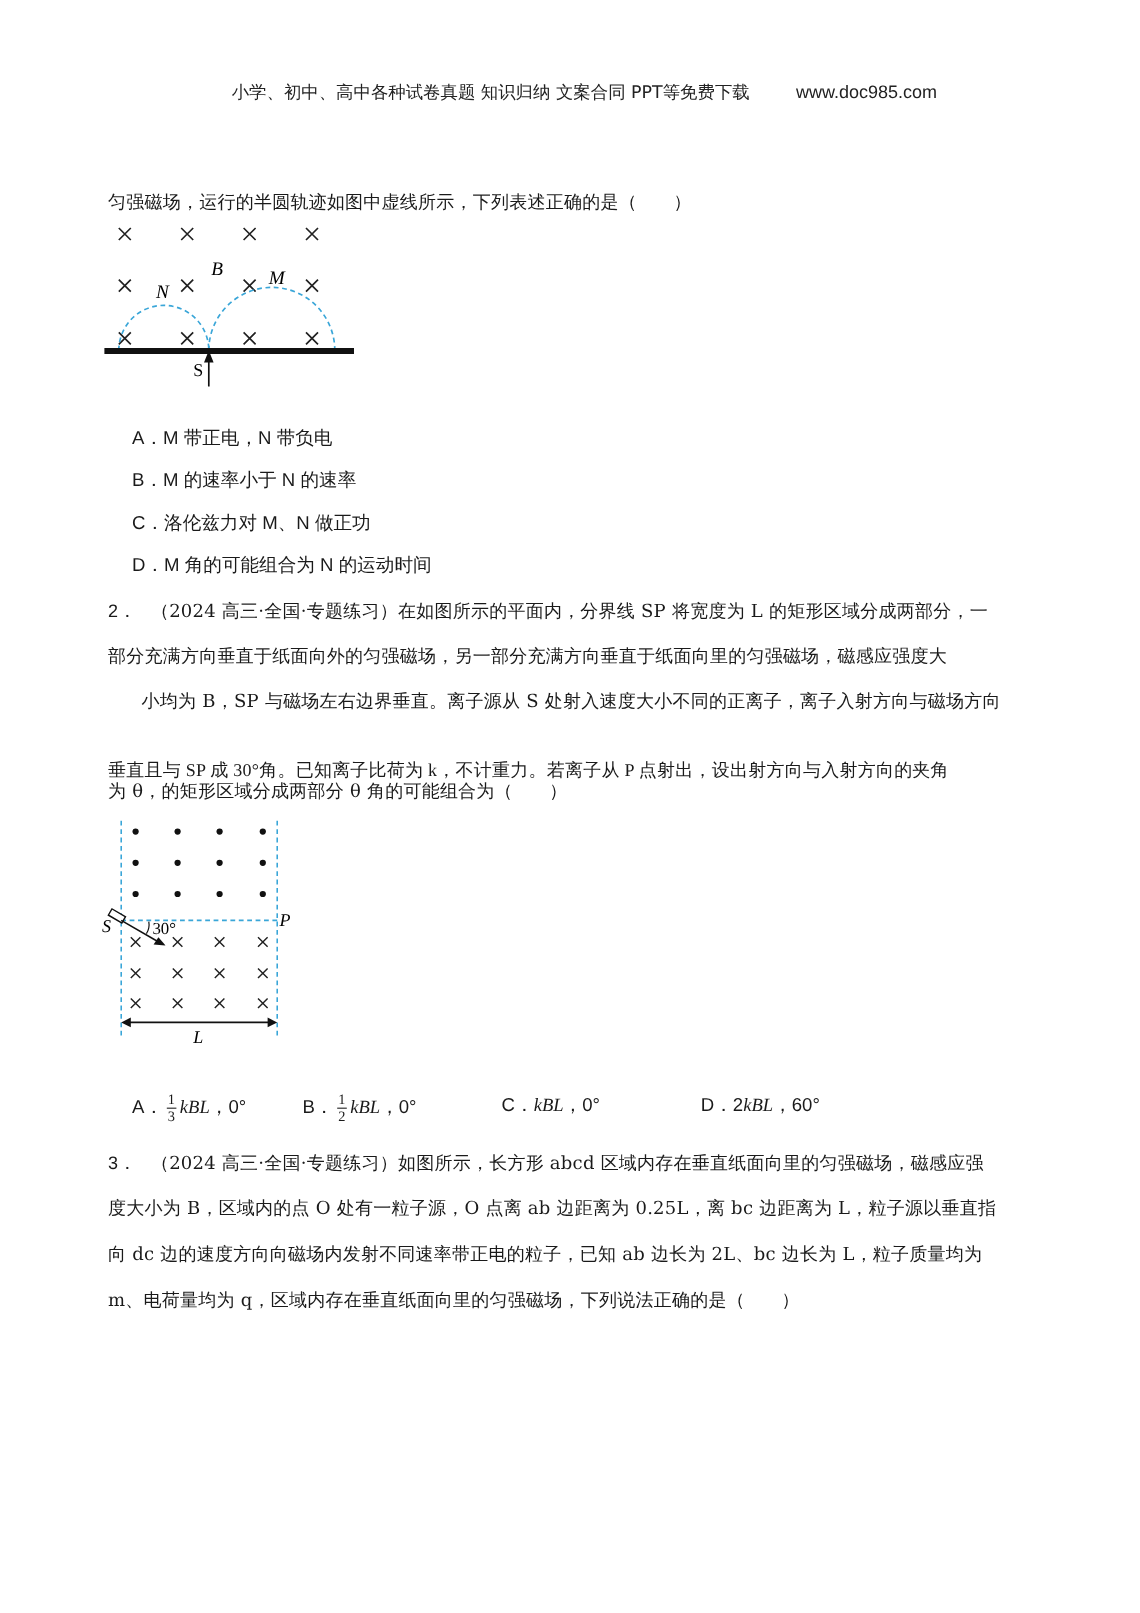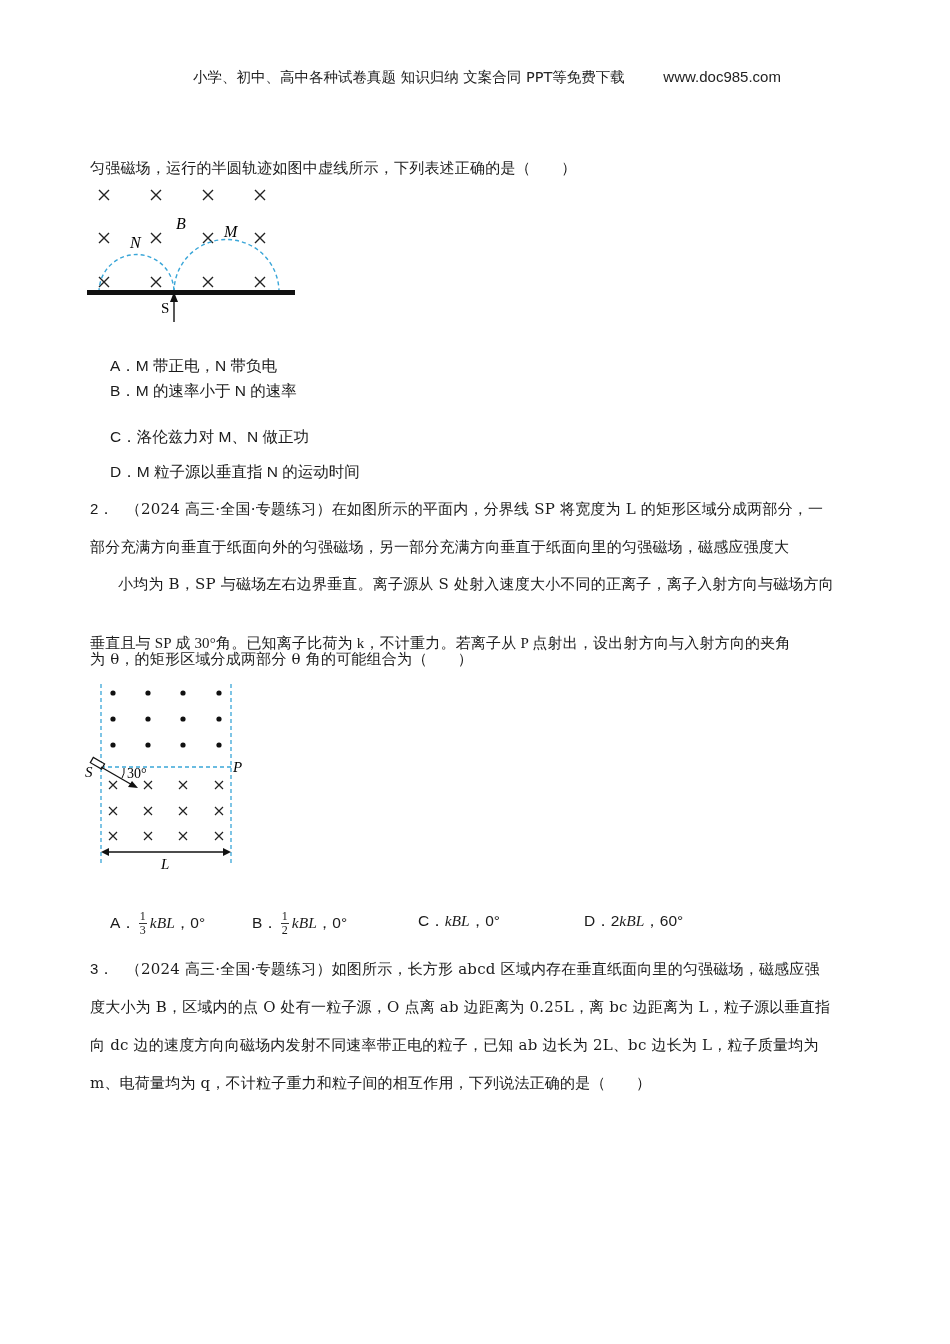--- a/index.html
+++ b/index.html
@@ -54,28 +54,28 @@
   <path d="M84 120 L88 110 L92 120 Z" fill="#111"></path>
   <text x="90" y="47" font-size="16" font-style="italic">B</text>
   <text x="44" y="66" font-size="16" font-style="italic">N</text>
   <text x="138" y="55" font-size="16" font-style="italic">M</text>
   <text x="75" y="131" font-size="15">S</text>
 </svg>
 
 <div class="opt lat" style="left:110px;top:355px;">
   <span>A．</span><span>M 带正电，N 带负电</span>
 </div>
-<div class="opt lat" style="left:110px;top:380px;text-align:center;">
+<div class="opt lat" style="left:110px;top:390px;text-align:center;">
   <span>B．</span><span>M 的速率小于 N 的速率</span>
 </div>
 <div class="opt lat" style="left:110px;top:426px;">
   <span>C．</span><span>洛伦兹力对 M、N 做正功</span>
 </div>
 <div class="opt lat" style="left:110px;top:461px;">
-  <span>D．</span><span>M 粒子源以垂直指 N 的运动时间</span>
+  <span>D．</span><span>M 角的可能组合为 N 的运动时间</span>
 </div>
 
 <div class="line" style="top:498px;">
   <span class="lat">2．</span><span style="margin-left:12px;">（2024 高三·全国·专题练习）</span><span>在如图所示的平面内，分界线 SP 将宽度为 L 的矩形区域分成两部分，一</span>
 </div>
 <div class="line" style="top:536px;">部分充满方向垂直于纸面向外的匀强磁场，另一部分充满方向垂直于纸面向里的匀强磁场，磁感应强度大</div>
 <div class="line" style="top:573px;text-align:center;">小均为 B，SP 与磁场左右边界垂直。离子源从 S 处射入速度大小不同的正离子，离子入射方向与磁场方向</div>
 <div class="line" style="top:632px;font-family:Liberation Serif, serif;">垂直且与 SP 成 30°角。已知离子比荷为 k，不计重力。若离子从 P 点射出，设出射方向与入射方向的夹角</div>
 <div class="line" style="top:648px;">为 θ，的矩形区域分成两部分 θ 角的可能组合为（　　）</div>
 
@@ -135,13 +135,13 @@
 </div>
 <div class="opt" style="left:584px;top:910px;">
   <span class="lat">D．</span><span class="lat">2</span><i class="v">kBL</i><span class="lat">，60°</span>
 </div>
 
 <div class="line" style="top:958px;">
   <span class="lat">3．</span><span style="margin-left:12px;">（2024 高三·全国·专题练习）</span><span>如图所示，长方形 abcd 区域内存在垂直纸面向里的匀强磁场，磁感应强</span>
 </div>
 <div class="line" style="top:996px;">度大小为 B，区域内的点 O 处有一粒子源，O 点离 ab 边距离为 0.25L，离 bc 边距离为 L，粒子源以垂直指</div>
 <div class="line" style="top:1034px;">向 dc 边的速度方向向磁场内发射不同速率带正电的粒子，已知 ab 边长为 2L、bc 边长为 L，粒子质量均为</div>
-<div class="line" style="top:1072px;">m、电荷量均为 q，不计粒子重力和粒子间的相互作用，下列说法正确的是（　　）</div>
+<div class="line" style="top:1072px;">m、电荷量均为 q，区域内存在垂直纸面向里的匀强磁场，下列说法正确的是（　　）</div>
 
 </body></html>

